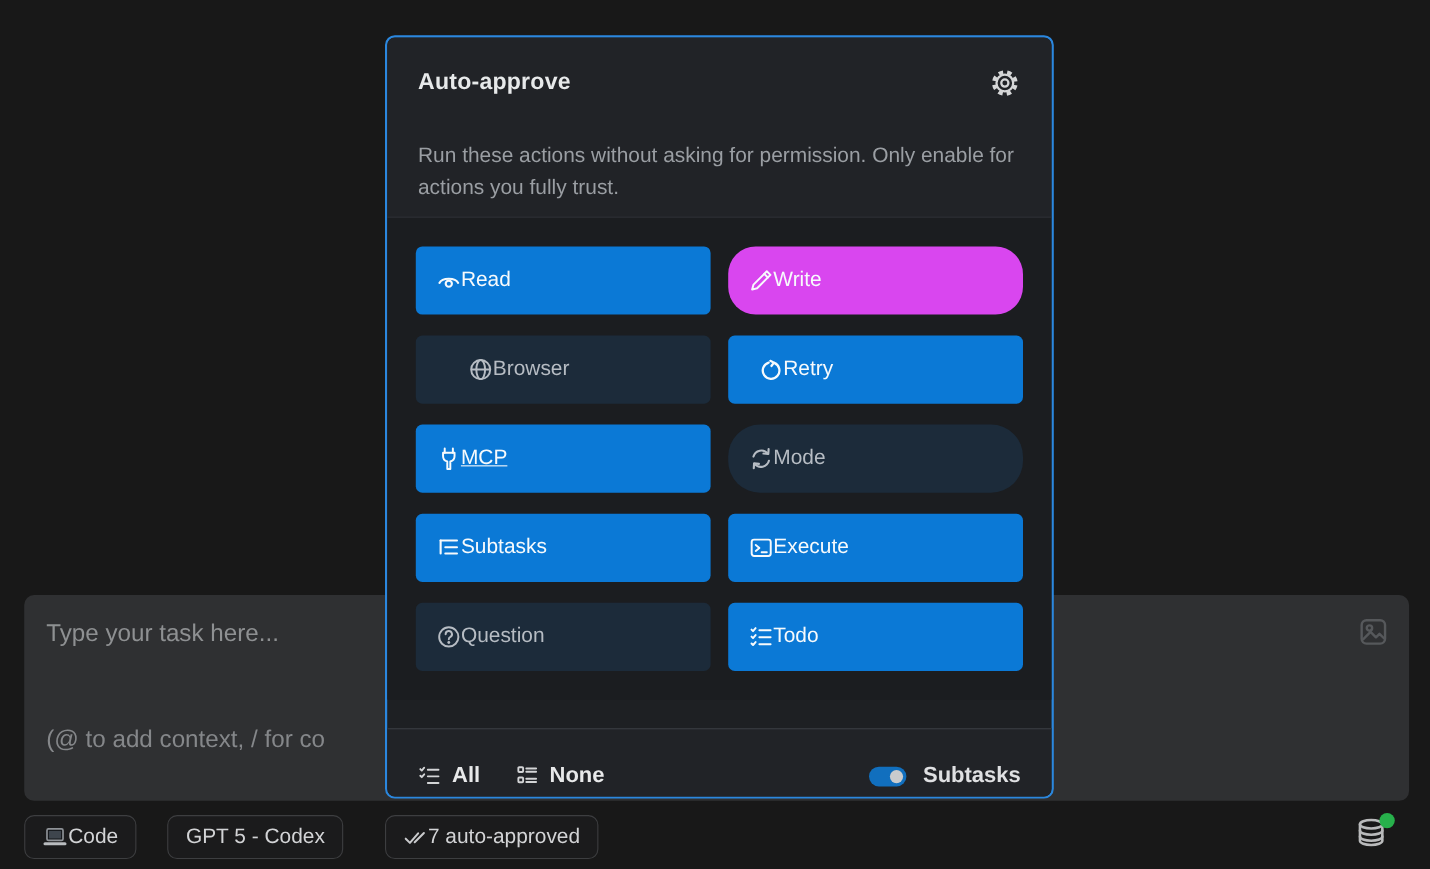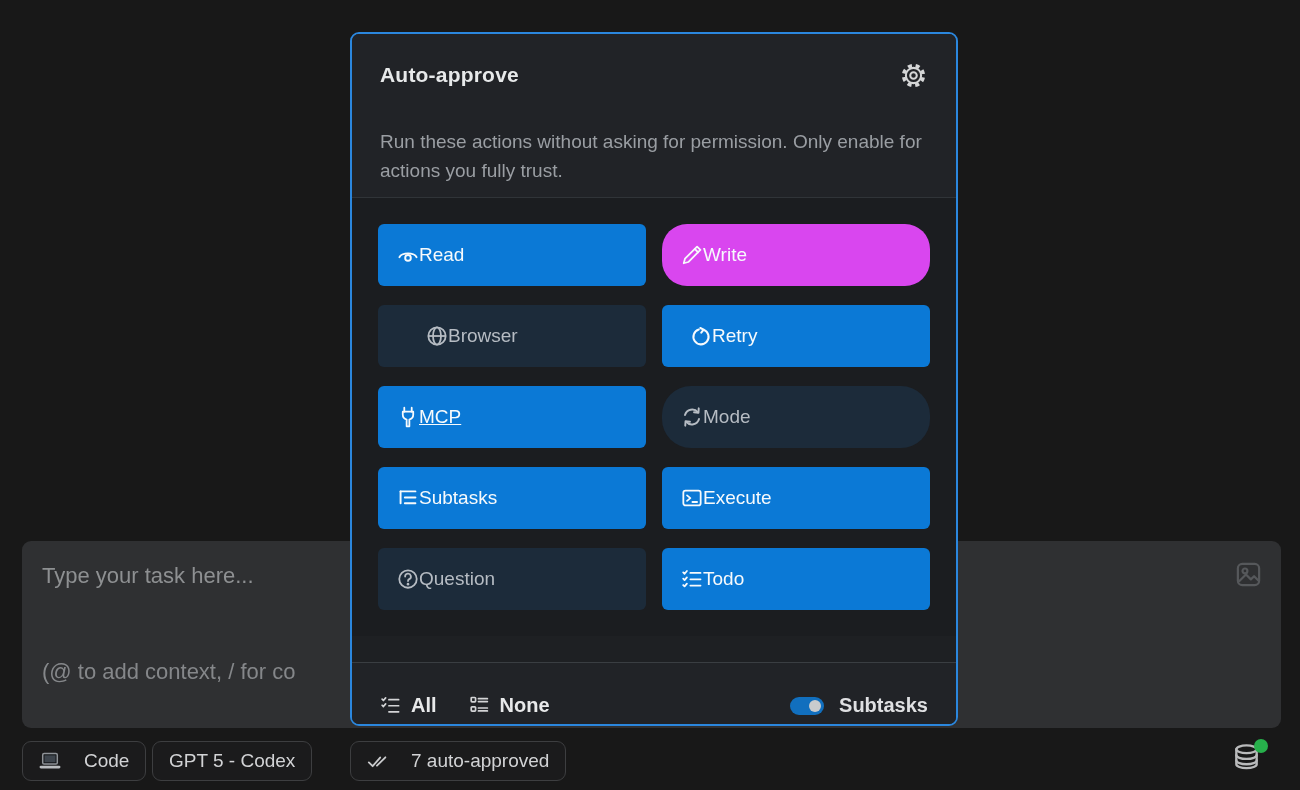--- a/index.html
+++ b/index.html
@@ -19,21 +19,21 @@
     background:#2f3032; border-radius:9px; z-index:1;
   }
   .composer .ph   { position:absolute; left:20px; top:22px;  font-size:22px; color:#8e9092; }
   .composer .hint { position:absolute; left:20px; top:118px; font-size:22px; color:#85878a; }
   .composer .img-btn { position:absolute; right:19px; top:20px; width:27px; height:27px; color:#56585b; cursor:pointer; }
 
   
   .chip {
     position:absolute; top:741px; height:40px;
     background:#1b1b1c; border:1px solid #3d3e40; border-radius:9px;
-    display:flex; align-items:center; gap:23px; padding:0 16px;
+    display:flex; align-items:center; gap:1px; padding:0 16px;
     color:#d2d3d5; font-size:19px; z-index:1; cursor:pointer; white-space:nowrap;
   }
   #chip-code     { left:22px;  }
   #chip-model    { left:152px; }
   #chip-approved { left:350px; }
   .chip .cicon { color:#c9cacc; }
 
   .db-wrap { position:absolute; left:1230px; top:742px; width:40px; height:40px; z-index:1; cursor:pointer; color:#b9babb; }
   .db-wrap .dot {
     position:absolute; left:24px; top:-3px; width:14px; height:14px;

